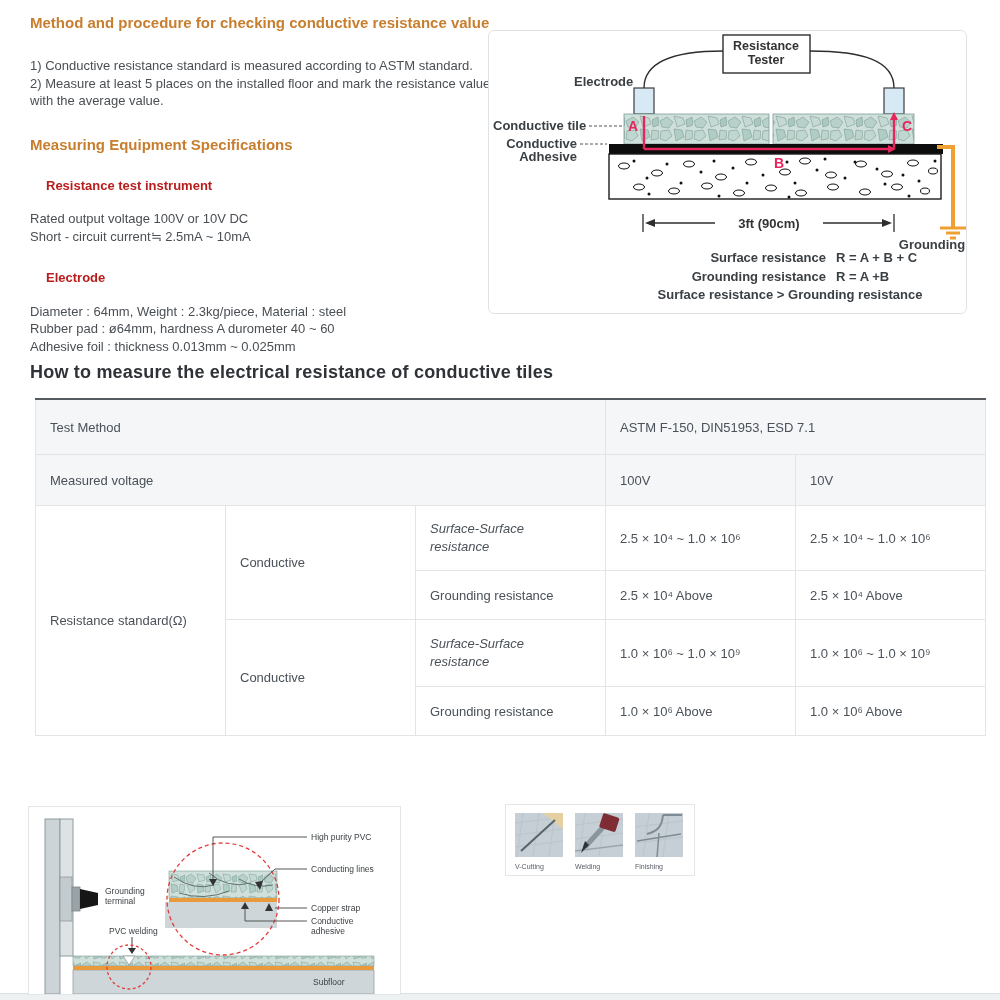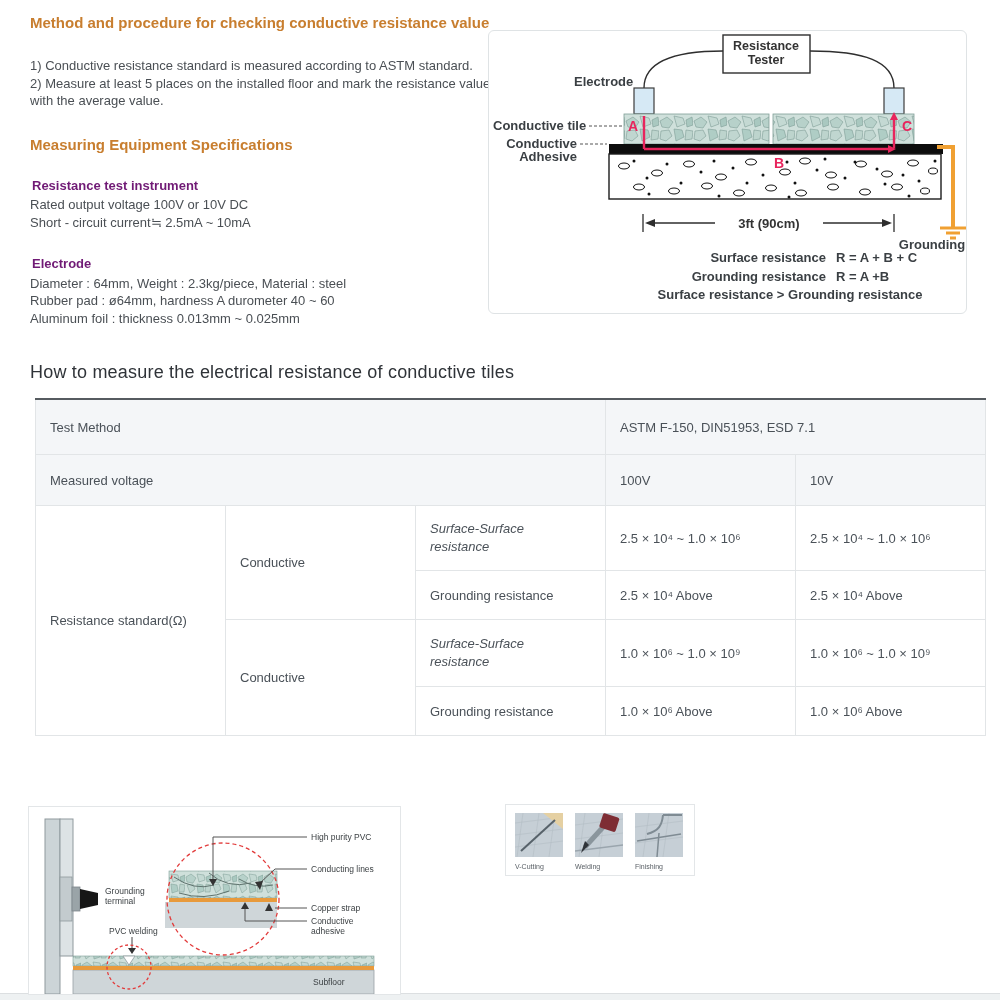--- a/index.html
+++ b/index.html
@@ -7,32 +7,32 @@
     width:1000px;height:1000px;position:relative;background:#ffffff;
     font-family:"Liberation Sans","DejaVu Sans",sans-serif;color:#454b50;
     overflow:hidden;
   }
   
   .text-block{position:absolute;left:30px;top:14px;width:468px;}
   .h-orange{color:#c87e2f;font-size:15px;font-weight:bold;margin:0;}
   .h-orange.second{margin-top:26px;}
   .intro{margin:26px 0 0 0;font-size:13px;line-height:17.5px;color:#4a4f54;}
   .spec-group{margin-top:24px;font-size:13px;line-height:17.5px;color:#4a4f54;}
-  .spec-head{font-weight:bold;color:#701a75;margin:2px;}
+  .spec-head{font-weight:bold;color:#b91c1c;margin:16px;}
   .spec-line{margin:0;}
   
   .res-diagram{
     position:absolute;left:488px;top:30px;width:479px;height:284px;
     border:1px solid #dfe3e5;border-radius:6px;background:#fff;box-sizing:border-box;
   }
   .res-diagram svg{display:block;}
   
   .section-heading{
     position:absolute;left:30px;top:362px;margin:0;
-    font-size:18px;font-weight:normal;color:#2f3338;letter-spacing:.2px;
+    font-size:18px;font-weight:bold;color:#2f3338;letter-spacing:.2px;
   }
   
   table.res-table{
     position:absolute;left:35px;top:398px;width:950px;
     border-collapse:collapse;table-layout:fixed;
     font-size:13px;color:#4a5158;
   }
   table.res-table col{width:190px;}
   table.res-table{border-top:2px solid #565b60;}
   table.res-table td{
@@ -79,21 +79,21 @@
   <h3 class="h-orange second">Measuring Equipment Specifications</h3>
   <div class="spec-group">
     <p class="spec-head">Resistance test instrument</p>
     <p class="spec-line">Rated output voltage 100V or 10V DC</p>
     <p class="spec-line">Short - circuit current≒ 2.5mA ~ 10mA</p>
   </div>
   <div class="spec-group">
     <p class="spec-head">Electrode</p>
     <p class="spec-line">Diameter : 64mm, Weight : 2.3kg/piece, Material : steel</p>
     <p class="spec-line">Rubber pad : ø64mm, hardness A durometer 40 ~ 60</p>
-    <p class="spec-line">Aluminum foil : thickness 0.013mm ~ 0.025mm</p>
+    <p class="spec-line">Adhesive foil : thickness 0.013mm ~ 0.025mm</p>
   </div>
 </div>
 
 <div class="res-diagram">
   <svg width="477" height="282" viewBox="0 0 477 282">
     <defs>
       <pattern id="st1" width="34" height="28" patternUnits="userSpaceOnUse">
         <rect width="34" height="28" fill="#cfe0db"></rect>
         <polygon points="1,6 8,2 14,7 10,13 3,12" fill="#b7d1ca" stroke="#7d9c95" stroke-width="0.6"></polygon>
         <polygon points="15,1 24,3 26,9 18,12" fill="#c4d9d3" stroke="#7d9c95" stroke-width="0.6"></polygon>

